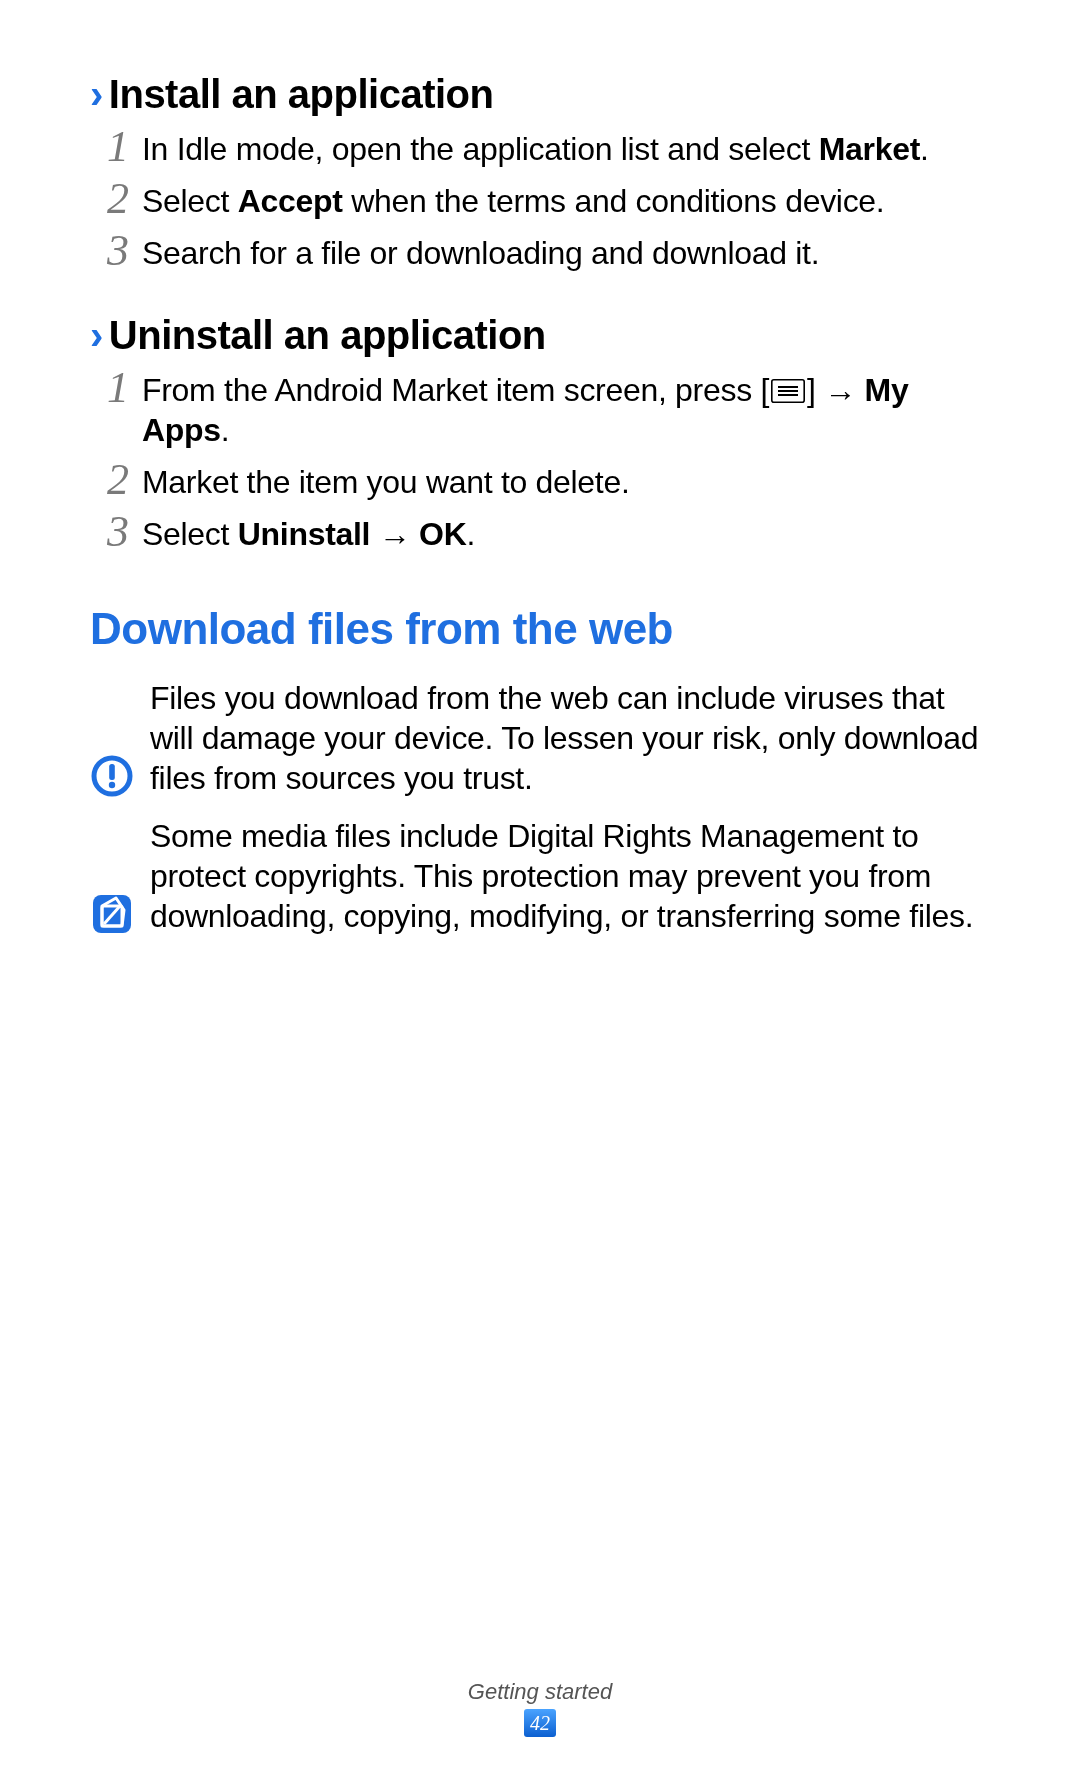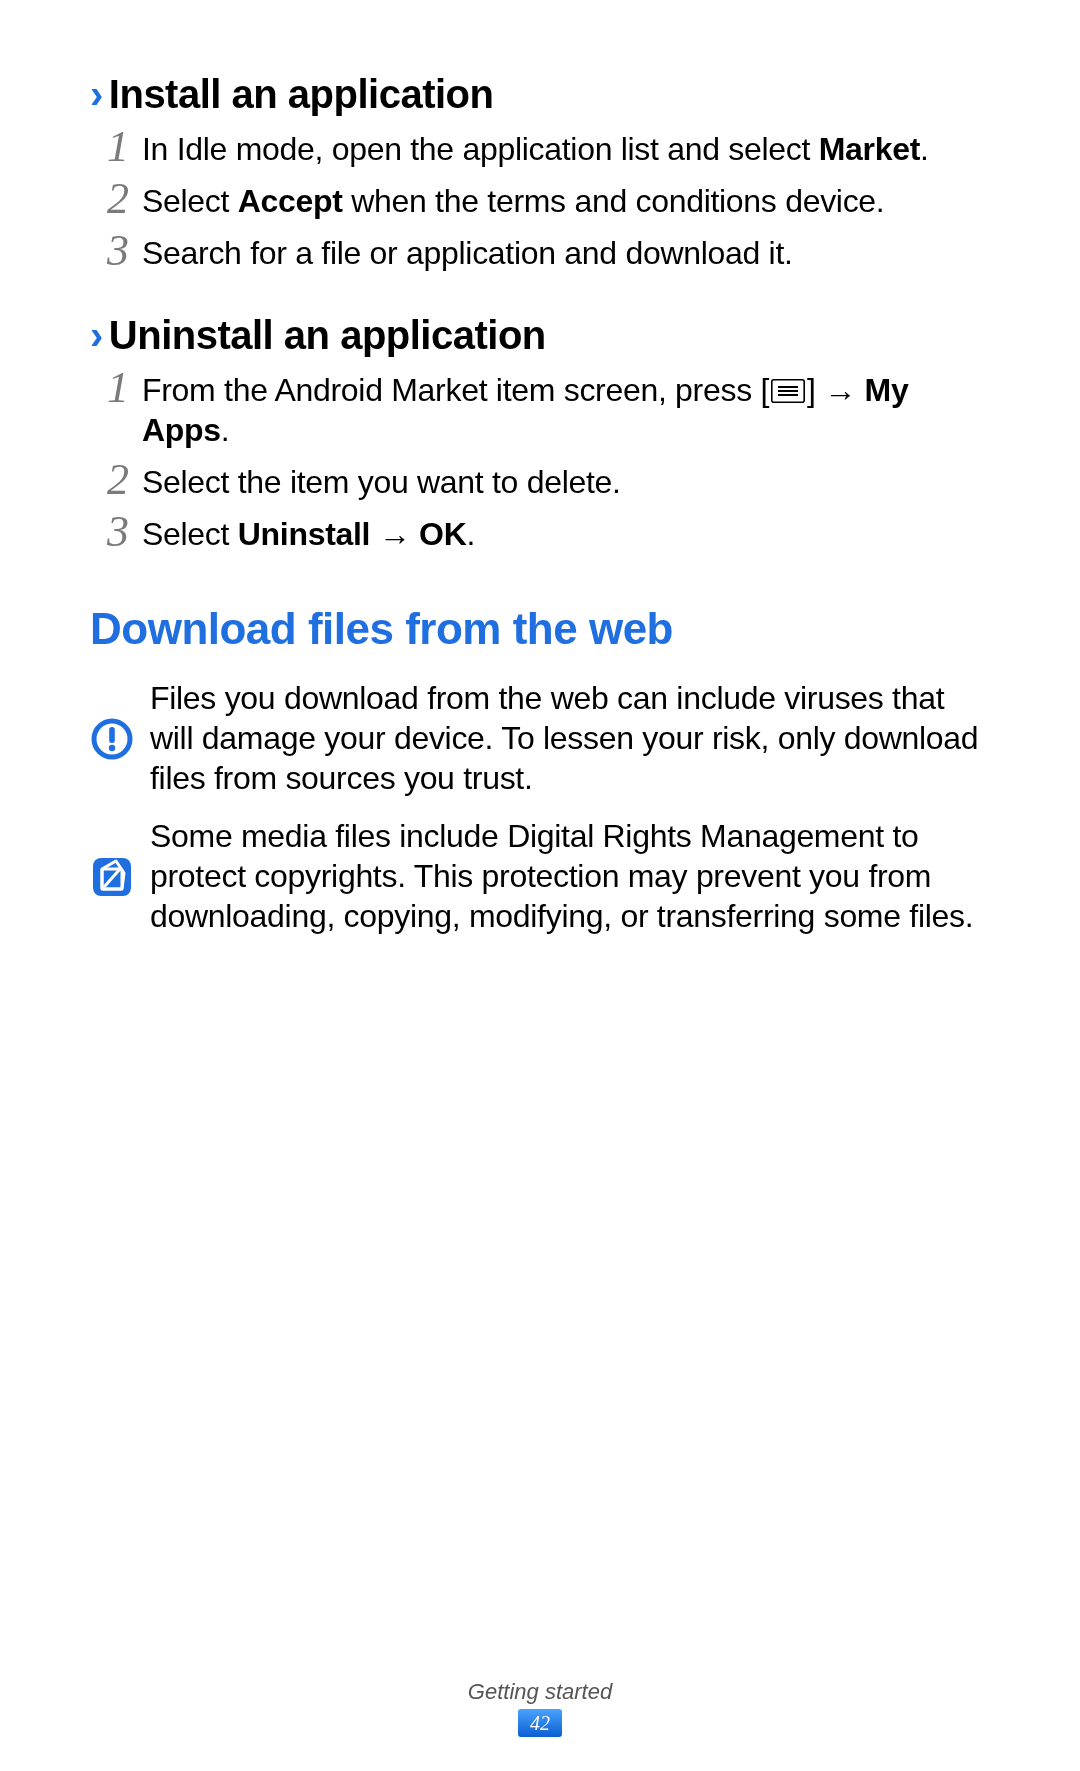--- a/index.html
+++ b/index.html
@@ -63,21 +63,21 @@
     color: #1f6fe0;
     font-size: 44px;
     font-weight: 700;
     letter-spacing: -0.5px;
     margin-top: 50px;
     margin-bottom: 24px;
   }
 
   .note {
     display: flex;
-    align-items: center;
+    align-items: flex-end;
     margin: 10px 0 18px 0;
   }
   .note-icon {
     width: 60px;
     flex: 0 0 60px;
     display: flex;
     justify-content: flex-start;
     padding-top: 2px;
   }
   .note-body {
@@ -95,21 +95,21 @@
     margin-top: 16px;
   }
   .footer-label {
     font-style: italic;
     font-size: 22px;
     color: #555;
     letter-spacing: 0;
   }
   .page-badge {
     margin: 4px auto 0 auto;
-    width: 44px;
+    width: 32px;
     height: 28px;
     background: linear-gradient(#4aa3ff, #0b5fd0);
     border-radius: 3px;
     color: #fff;
     font-size: 20px;
     line-height: 28px;
     font-style: italic;
     font-family: Georgia, serif;
   }
 </style>
@@ -131,21 +131,21 @@
     </div>
     <div class="step">
       <div class="step-num">2</div>
       <div class="step-body">
         <span>Select </span><span class="b">Accept</span><span> when the terms and conditions device.</span>
       </div>
     </div>
     <div class="step">
       <div class="step-num">3</div>
       <div class="step-body">
-        <span>Search for a file or application and download it.</span>
+        <span>Search for a file or downloading and download it.</span>
       </div>
     </div>
   </div>
 
   <div class="sub-heading" style="margin-top:40px;">
     <span class="chev">›</span>
     <span>Uninstall an application</span>
   </div>
   <div class="steps">
     <div class="step">
@@ -157,21 +157,21 @@
             <line x1="7" y1="8" x2="27" y2="8" stroke="#000" stroke-width="2"></line>
             <line x1="7" y1="12" x2="27" y2="12" stroke="#000" stroke-width="2"></line>
             <line x1="7" y1="16" x2="27" y2="16" stroke="#000" stroke-width="2"></line>
           </svg>
         </span><span>] → </span><span class="b">My Apps</span><span>.</span>
       </div>
     </div>
     <div class="step">
       <div class="step-num">2</div>
       <div class="step-body">
-        <span>Select the item you want to delete.</span>
+        <span>Market the item you want to delete.</span>
       </div>
     </div>
     <div class="step">
       <div class="step-num">3</div>
       <div class="step-body">
         <span>Select </span><span class="b">Uninstall</span><span> → </span><span class="b">OK</span><span>.</span>
       </div>
     </div>
   </div>
 

